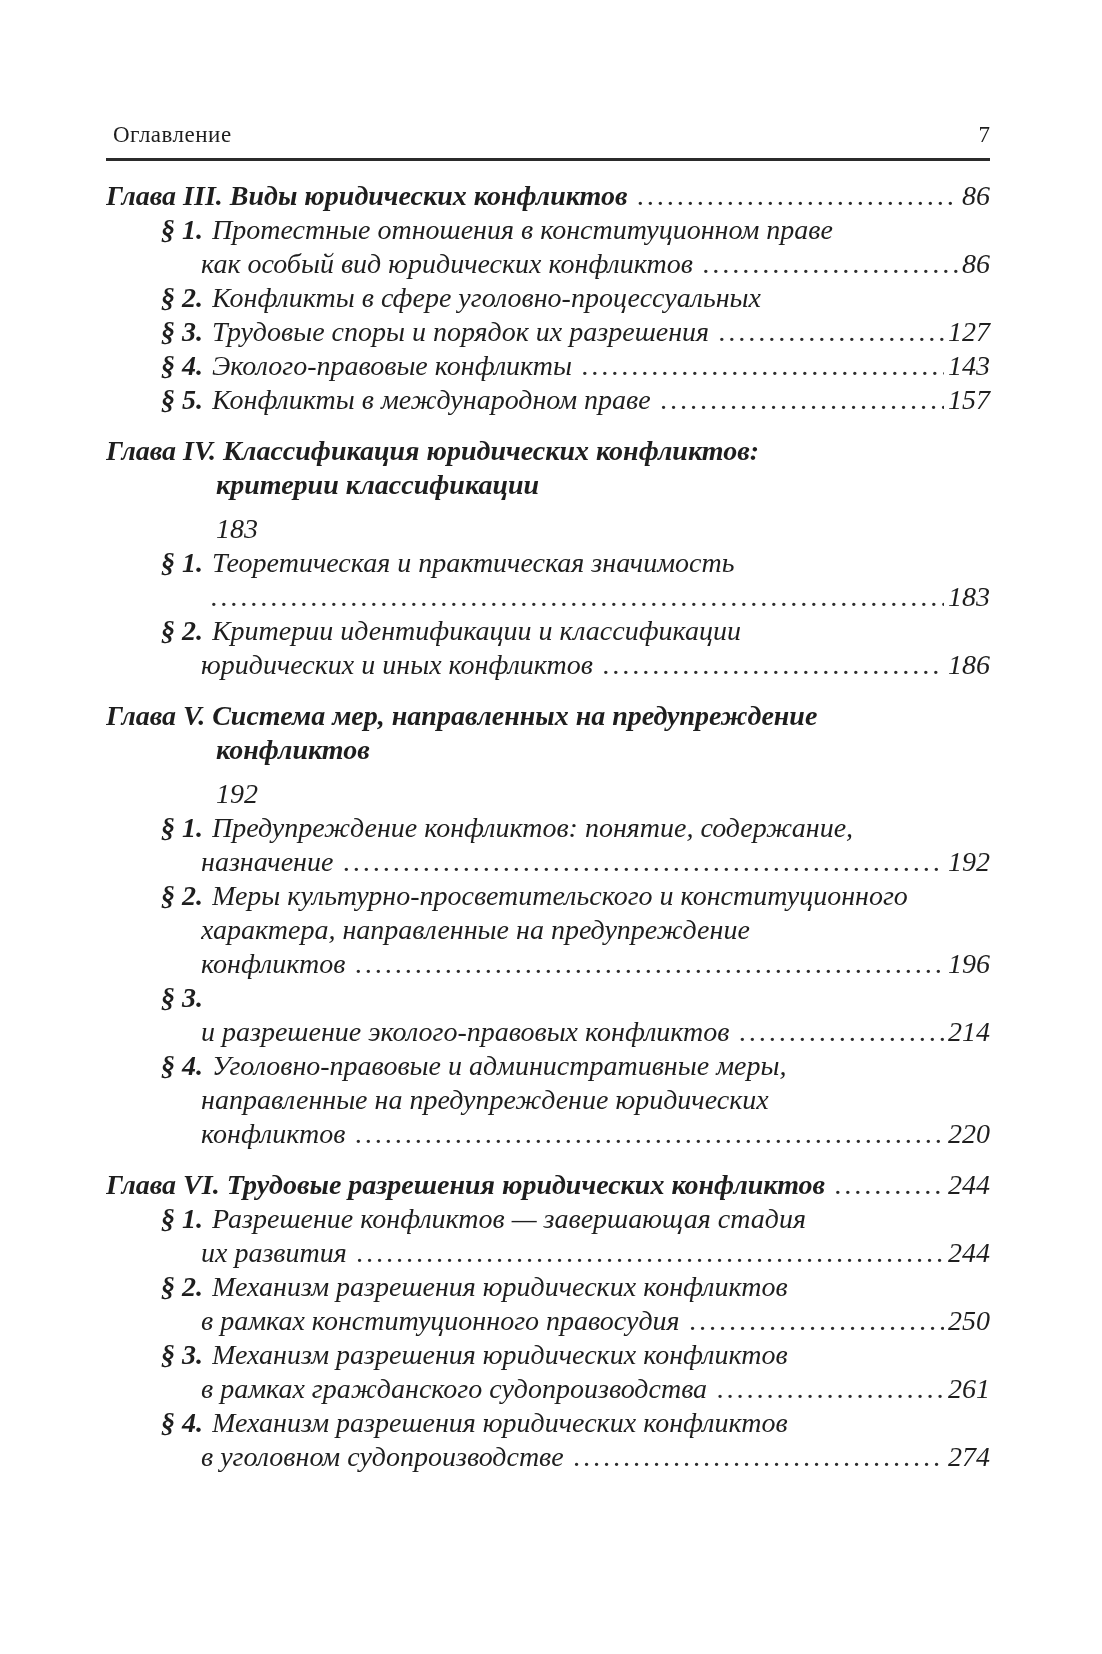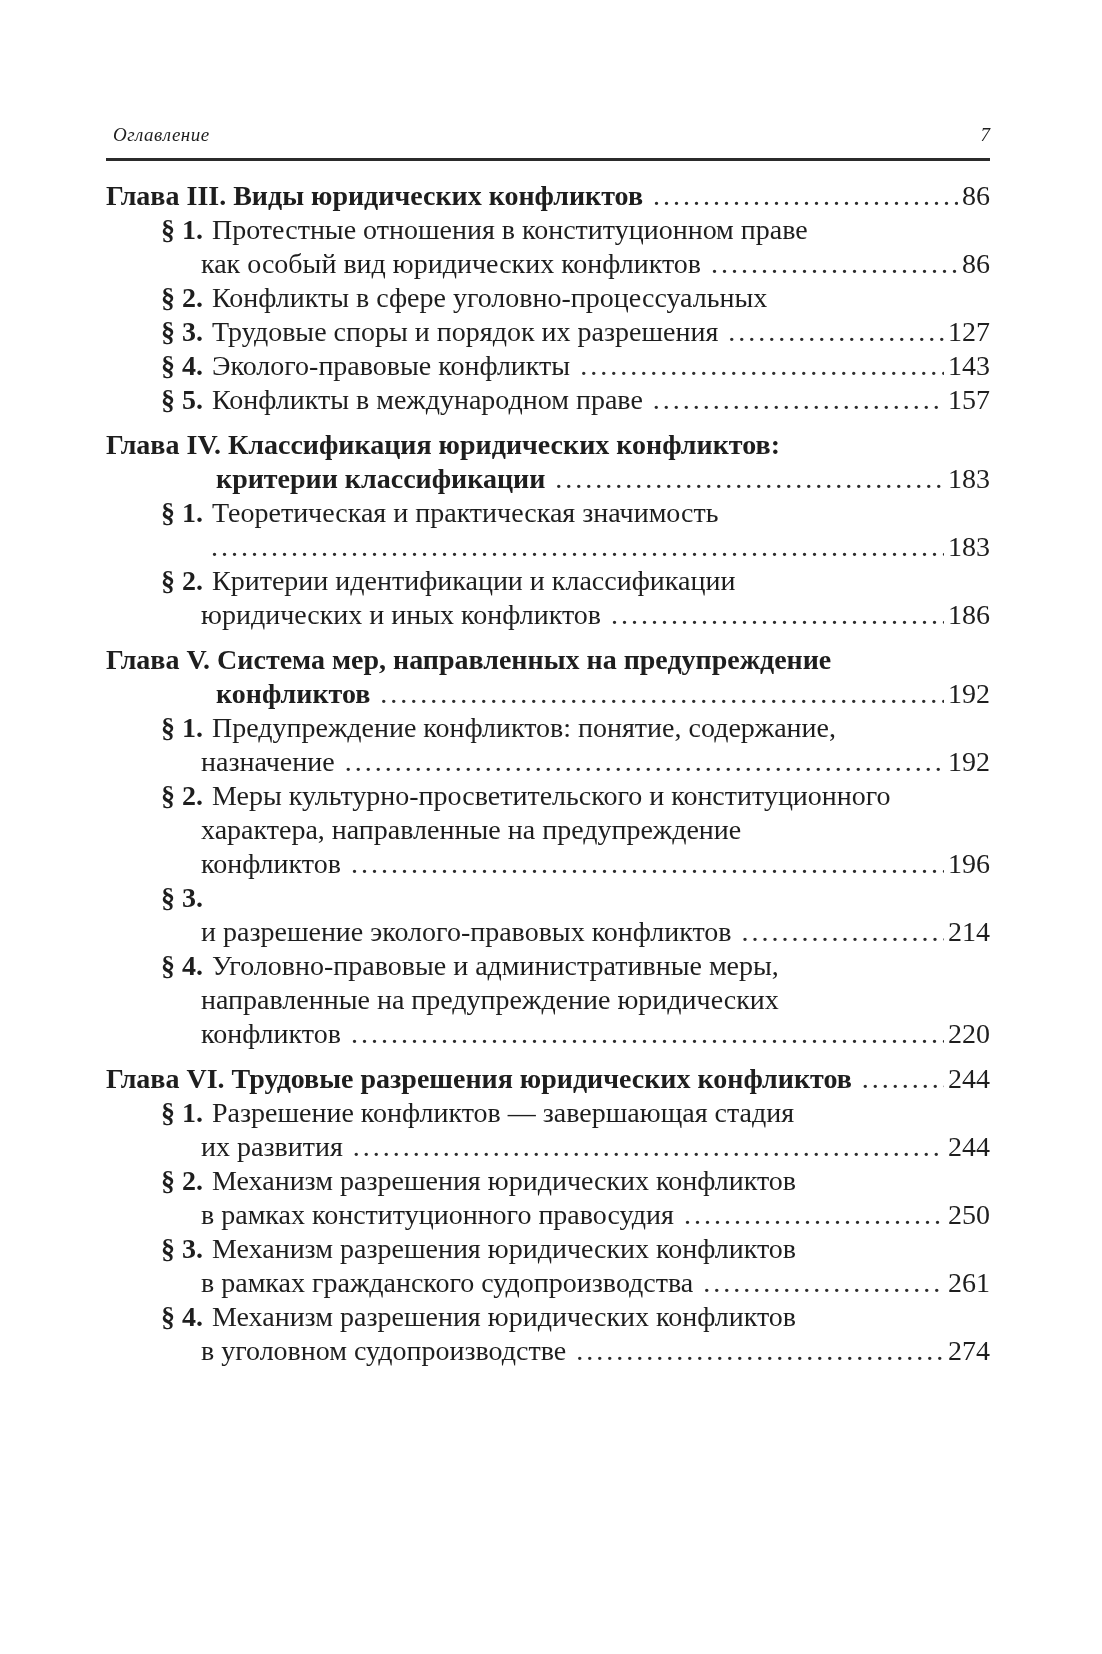--- a/index.html
+++ b/index.html
@@ -16,48 +16,48 @@
   .content {
     position: absolute;
     left: 106px;
     top: 118px;
     width: 884px;
   }
   .hdr {
     display: flex;
     justify-content: space-between;
     align-items: baseline;
-    font-size: 19px;
+    font-size: 23px;
     line-height: 34px;
     padding-left: 7px;
-    font-style: italic;
   }
   .hdr .running-title { letter-spacing: 0.5px; }
   .rule {
     border: none;
     border-top: 3px solid #2b2b2b;
     margin: 6px 0 0 0;
     height: 0;
   }
   .toc {
     padding-top: 18px;
     font-size: 28px;
     line-height: 34px;
   }
   .entry { margin: 0; }
-  .entry.chapter { font-weight: bold; margin-top: 11px; }
+  .entry.chapter { font-weight: bold; margin-top: 17px; }
   .entry.chapter:first-child { margin-top: 0; }
   .line {
     display: flex;
     align-items: flex-start;
     white-space: nowrap;
+    font-style: italic;
   }
   .line.sec-first { padding-left: 55px; }
   .line.cont { padding-left: 95px; }
-  .line.ch-cont { padding-left: 110px; }
+  .line.ch-cont { padding-left: 110px; flex-direction: column; }
   .marker { font-weight: bold; margin-right: 9px; flex: 0 0 auto; }
   .txt { flex: 0 1 auto; overflow: hidden; }
   .leader {
     flex: 1 1 10px;
     min-width: 10px;
     overflow: hidden;
     margin: 0 4px 0 10px;
     letter-spacing: 3px;
     font-weight: normal;
     color: #2b2b2b;

